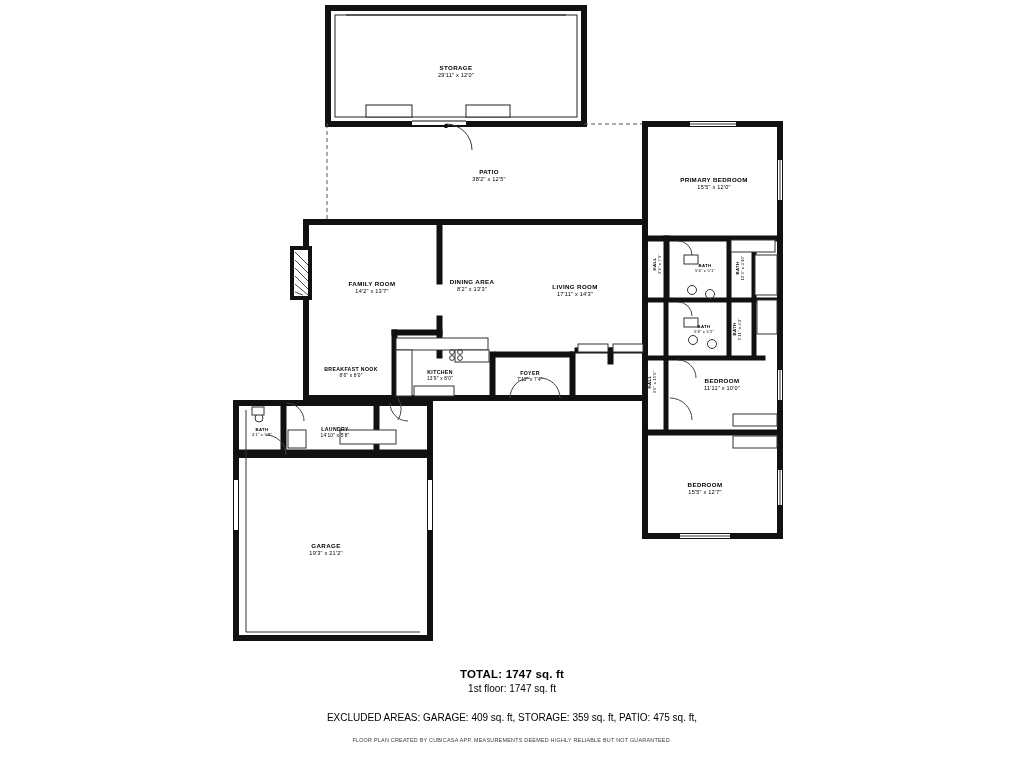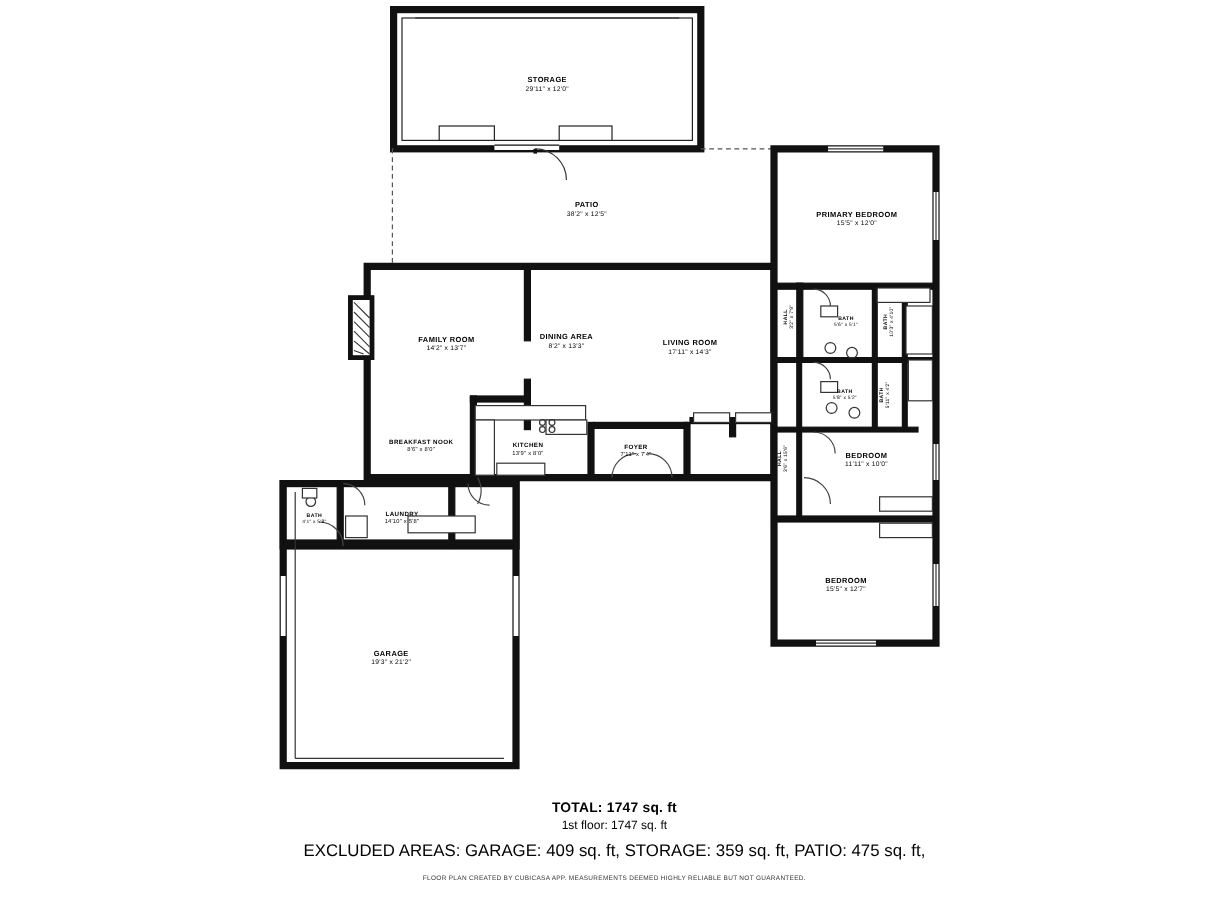--- a/index.html
+++ b/index.html
@@ -59,24 +59,24 @@
   }
   #summary .total {
     font-size: 11.5px;
     font-weight: 700;
     letter-spacing: 0.2px;
     margin-bottom: 3px;
   }
   #summary .total .sqft { font-weight: 700; }
   #summary .floor {
     font-size: 10px;
-    margin-bottom: 4px;
+    margin-bottom: 17px;
   }
   #summary .excluded {
-    font-size: 14px;
+    font-size: 10px;
     line-height: 1.45;
   }
   #summary .disclaimer {
     margin-top: 11px;
     font-size: 5.4px;
     letter-spacing: 0.25px;
     color: #3a3a3a;
   }
 </style>
 </head>

